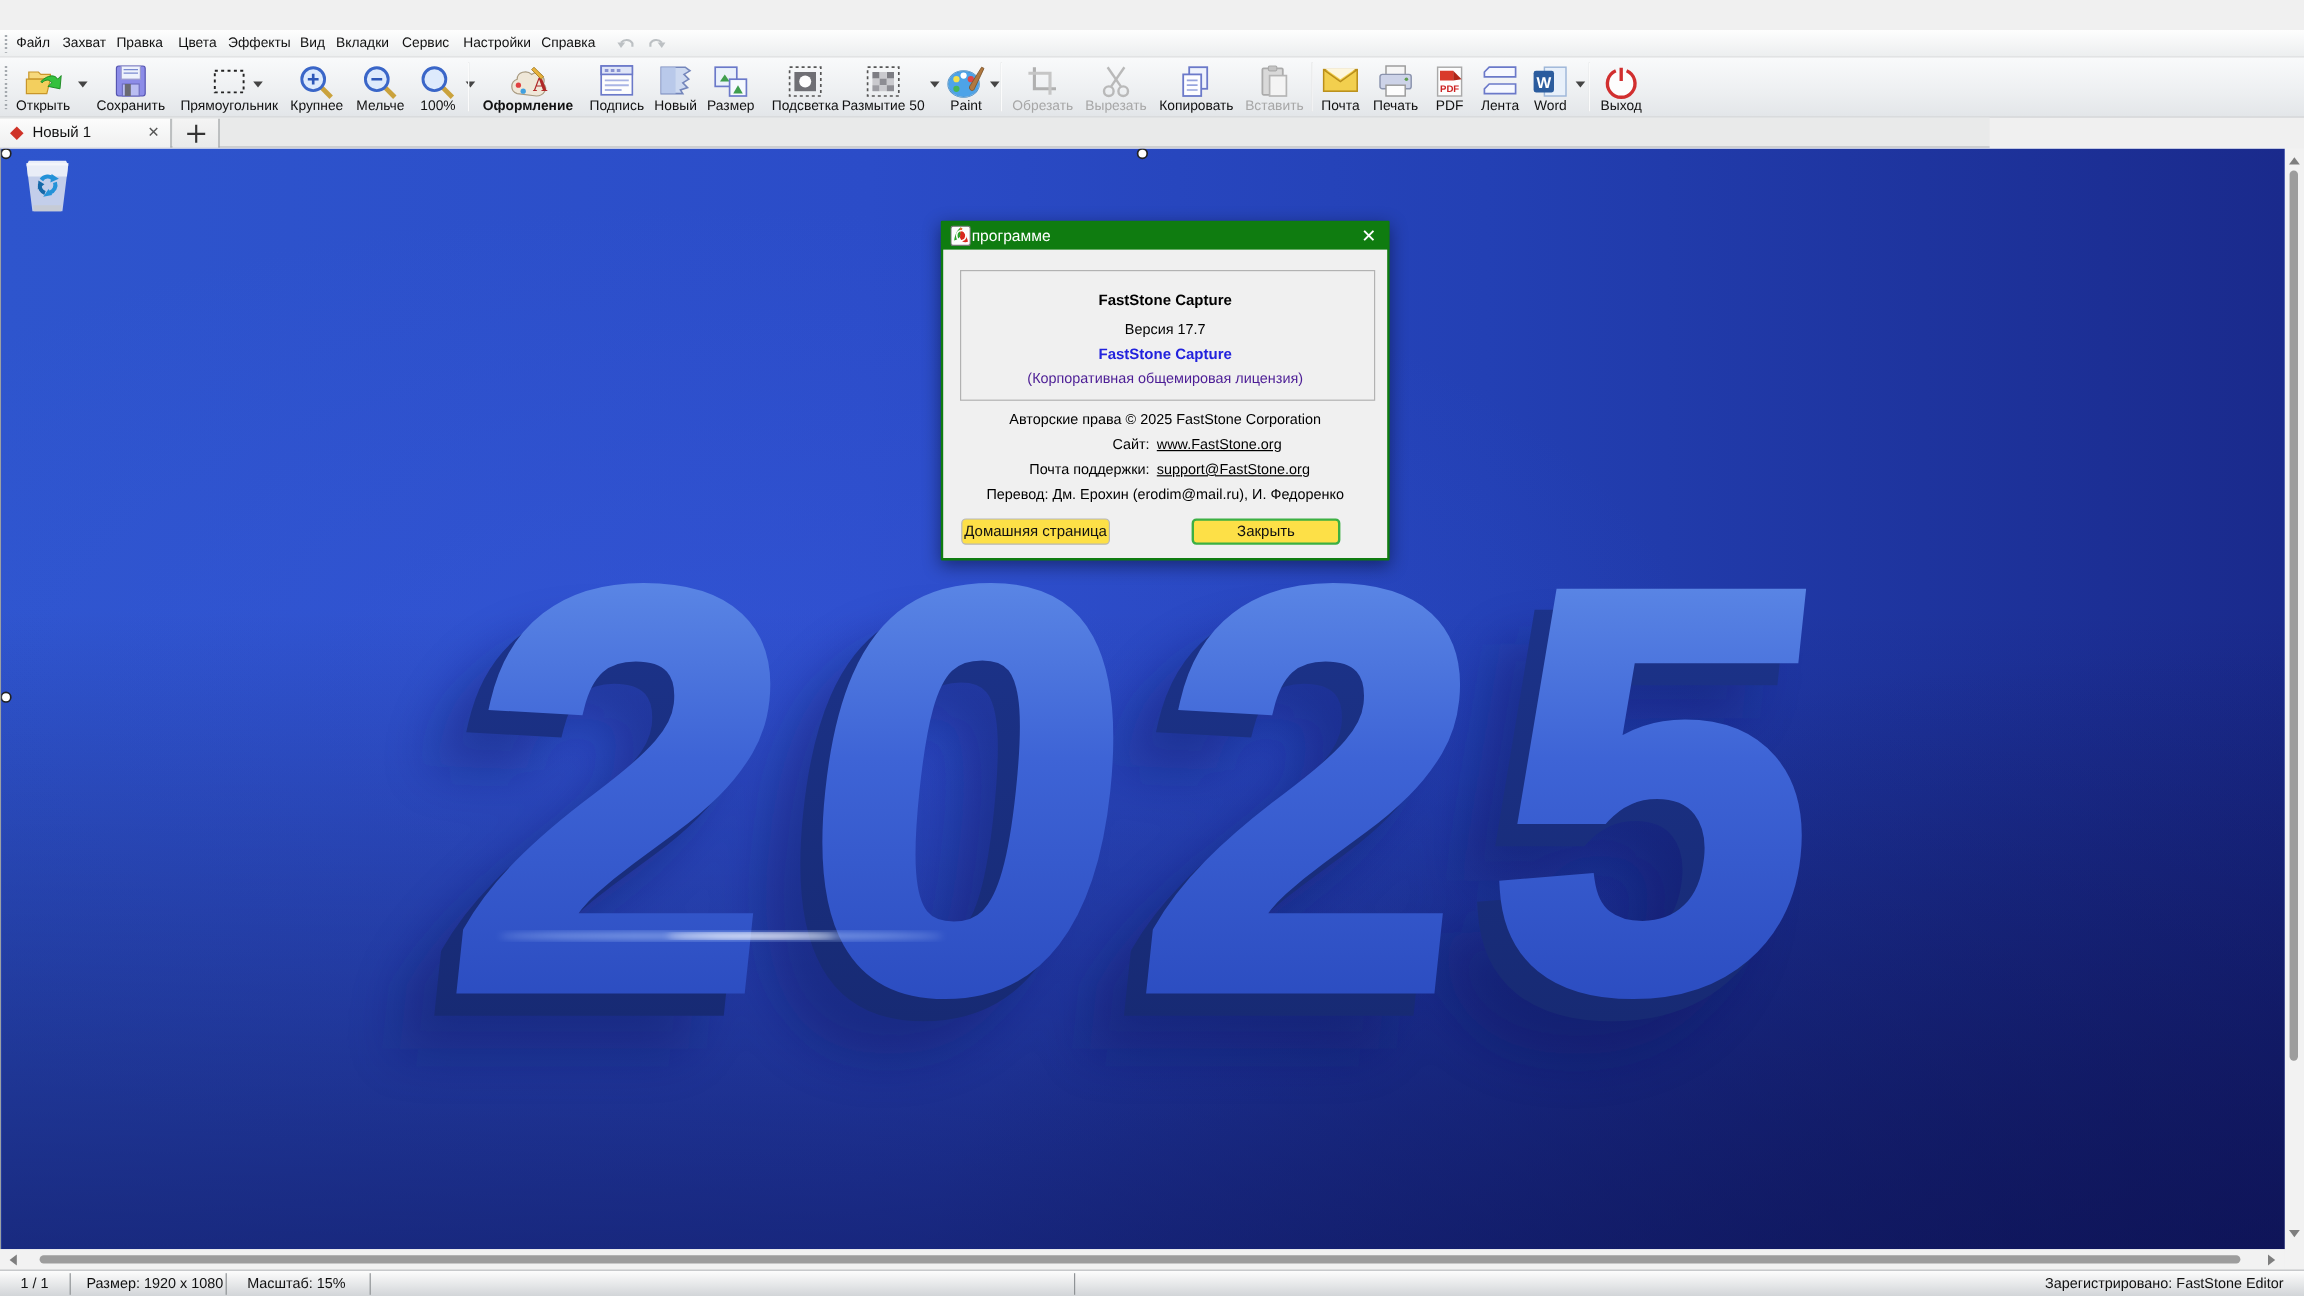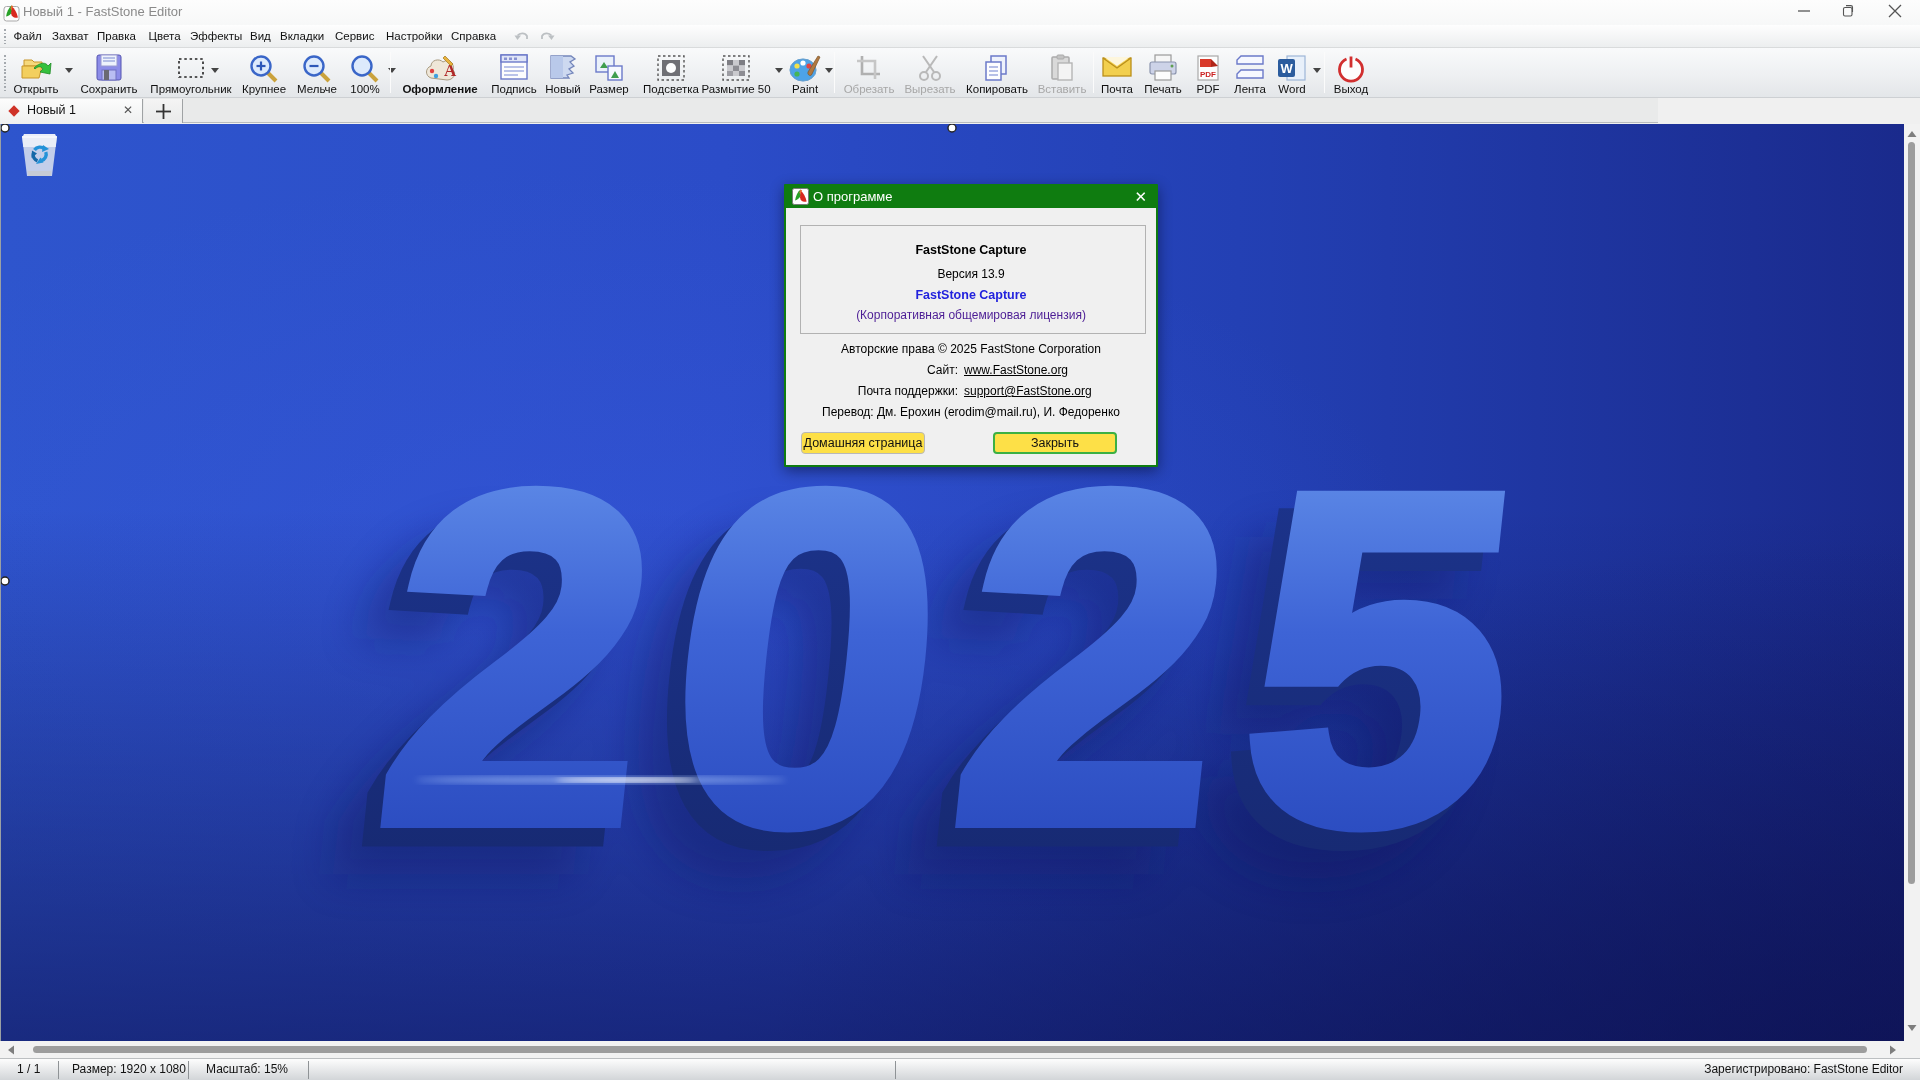--- a/index.html
+++ b/index.html
@@ -55,50 +55,31 @@
 
 #statusbar { position:absolute; left:0; top:1058px; width:1920px; height:22px;
   background:linear-gradient(#fdfdfd,#d2d5d8); border-top:1px solid #bcbfc1; font-size:12px; color:#111; }
 #statusbar .scell { position:absolute; top:0; height:22px; line-height:21px; }
 .ssep { position:absolute; top:2px; height:18px; width:1px; background:#8f9396; }
 
 
 #dlg { position:absolute; left:784px; top:184px; width:374px; height:283px;
   background:#f0f0f0; border:2px solid #0f7c10; border-radius:1px; box-shadow:0 4px 14px rgba(0,0,20,0.45); }
 #dlgtitle { position:absolute; left:-1px; top:-1px; width:372px; height:23px; background:#0f7c10; }
-#dlgtitle .dtext { position:absolute; left:28px; top:4px; font-size:13px; color:#fff; }
+#dlgtitle .dtext { position:absolute; left:11px; top:4px; font-size:13px; color:#fff; }
 #dlgtitle .dx { position:absolute; right:10px; top:3px; color:#fff; font-size:15px; }
 #dlggroup { position:absolute; left:14px; top:39px; width:346px; height:109px; border:1px solid #b2b2b2; }
 .dline { position:absolute; width:100%; text-align:center; white-space:nowrap; }
 .dbtn { position:absolute; top:246px; width:124px; height:22px; background:#fde047;
   border:1px solid #b8b8b8; border-radius:4px; text-align:center; font-size:12.5px; line-height:20px; color:#111; }
 </style>
 </head>
 <body>
 <div id="app">
 
-  <div id="titlebar">
-    <svg class="ticon" width="18" height="18" viewBox="0 0 18 18">
-      <rect x="1" y="2.5" width="15" height="14.5" rx="2.5" fill="#fdfdfd" stroke="#a9a9a9"></rect>
-      <path d="M8.6 1.2 C5.8 3.6 3.6 8.2 3.1 12.6 C5.6 12 8.2 10.2 9 7.4 Z" fill="#28a228"></path>
-      <path d="M8.8 2.6 C11.4 4.6 13.8 8.6 14.9 13.4 C11.5 14.6 8.6 13 8.1 9.6 Z" fill="#d8281e"></path>
-      <path d="M8.6 1.2 L10.2 2.2 L8.4 6 L7.4 4.4 Z" fill="#e86a30"></path>
-    </svg>
-    <div class="ttext">Новый 1 - FastStone Editor</div>
-    <svg class="wbtn" style="left:1789px" width="30" height="23">
-        <line x1="9" y1="11" x2="21" y2="11" stroke="#555" stroke-width="1.3"></line>
-      </svg>
-    <svg class="wbtn" style="left:1834px" width="30" height="23">
-        <rect x="9.5" y="7.5" width="8.5" height="8.5" rx="1.5" fill="none" stroke="#555" stroke-width="1.1"></rect>
-        <path d="M12 5.6 h4.9 a1.6 1.6 0 0 1 1.6 1.6 v4.9" fill="none" stroke="#555" stroke-width="1.1"></path>
-      </svg>
-    <svg class="wbtn" style="left:1880px" width="30" height="23">
-        <path d="M9 5 L21 17 M21 5 L9 17" stroke="#555" stroke-width="1.3"></path>
-      </svg>
-  </div>
 
   <div id="menubar">
     <div class="grip" style="top:4px;height:15px"></div>
     <div class="mitem" style="left:13.5px">Файл</div>
     <div class="mitem" style="left:52px">Захват</div>
     <div class="mitem" style="left:97px">Правка</div>
     <div class="mitem" style="left:148.5px">Цвета</div>
     <div class="mitem" style="left:190px">Эффекты</div>
     <div class="mitem" style="left:250px">Вид</div>
     <div class="mitem" style="left:280px">Вкладки</div>
@@ -484,21 +465,21 @@
         <rect x="0.5" y="0.5" width="17" height="17" rx="2" fill="#fdfdfd" stroke="#777"></rect>
         <path d="M9 1.5 C6 4 3.8 8.6 3.3 13.2 C5.9 12.6 8.6 10.7 9.4 7.8 Z" fill="#28a228"></path>
         <path d="M9.2 3 C11.9 5 14.4 9.2 15.5 14.2 C12 15.4 9 13.7 8.5 10.2 Z" fill="#d8281e"></path>
         <path d="M9 1.5 L10.7 2.6 L8.8 6.5 L7.8 4.8 Z" fill="#e86a30"></path>
       </svg>
       <div class="dtext">О программе</div>
       <div class="dx">✕</div>
     </div>
     <div id="dlggroup"></div>
     <div class="dline" style="top:57px;font-size:12.5px;font-weight:bold;color:#000">FastStone Capture</div>
-    <div class="dline" style="top:81px;font-size:12px;color:#000">Версия 13.9</div>
+    <div class="dline" style="top:81px;font-size:12px;color:#000">Версия 17.7</div>
     <div class="dline" style="top:102px;font-size:12.5px;font-weight:bold;color:#2222dd">FastStone Capture</div>
     <div class="dline" style="top:122px;font-size:12px;color:#4c1d95">(Корпоративная общемировая лицензия)</div>
     <div class="dline" style="top:156px;font-size:12px;color:#000">Авторские права © 2025 FastStone Corporation</div>
     <div style="position:absolute;top:177px;right:198px;font-size:12px;color:#000;white-space:nowrap">Сайт:</div>
     <div style="position:absolute;top:177px;left:178px;font-size:12px;color:#000;text-decoration:underline;white-space:nowrap">www.FastStone.org</div>
     <div style="position:absolute;top:198px;right:198px;font-size:12px;color:#000;white-space:nowrap">Почта поддержки:</div>
     <div style="position:absolute;top:198px;left:178px;font-size:12px;color:#000;text-decoration:underline;white-space:nowrap">support@FastStone.org</div>
     <div class="dline" style="top:219px;font-size:12px;color:#000">Перевод: Дм. Ерохин (erodim@mail.ru), И. Федоренко</div>
     <div class="dbtn" style="left:15px">Домашняя страница</div>
     <div class="dbtn" style="left:207px;border:2px solid #3cb043;line-height:18px">Закрыть</div>

